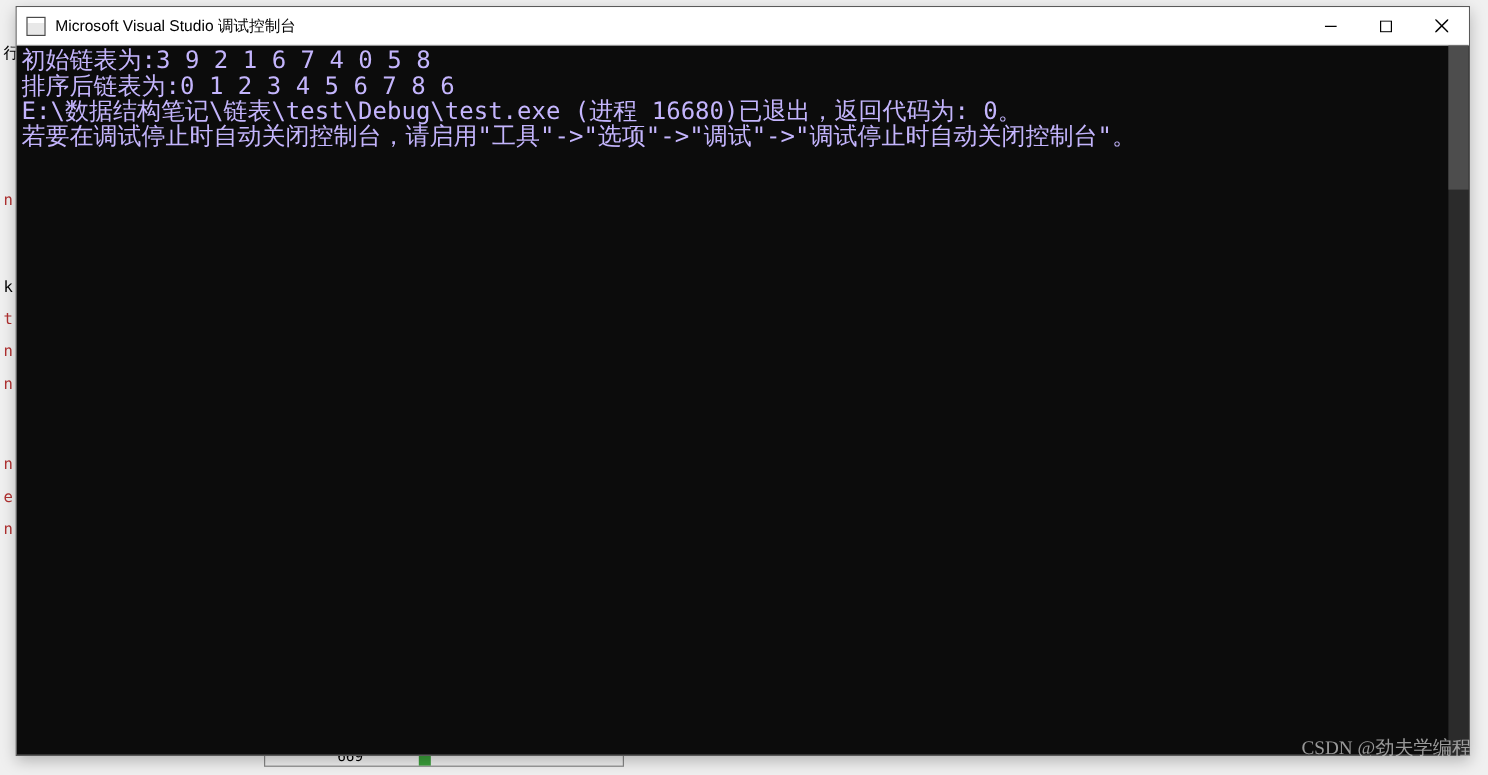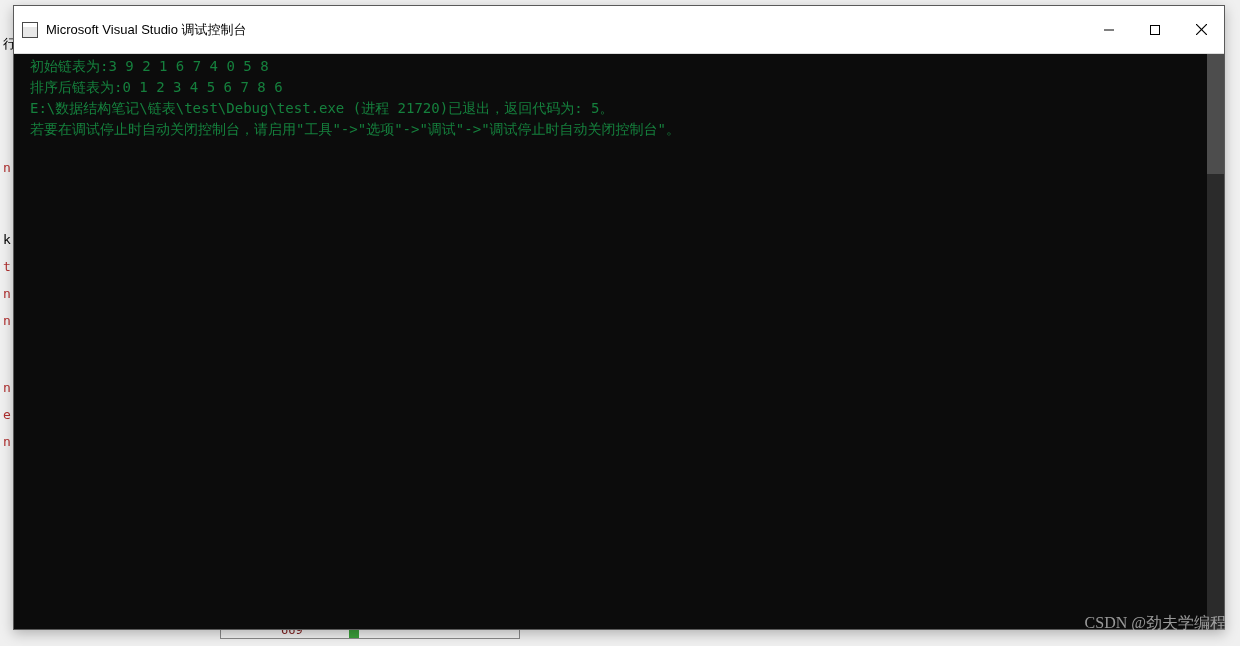--- a/index.html
+++ b/index.html
@@ -26,36 +26,36 @@
     .bg-row-border {
       position: absolute;
       bottom: 7px;
       left: 220px;
       width: 300px;
       height: 18px;
       border: 1px solid #888;
       display: flex;
       align-items: center;
     }
-    .bg-row-border .num { color: #7f1d1d; font-size: 12px; padding-left: 60px; font-family: Consolas, monospace; }
+    .bg-row-border .num { color: #000000; font-size: 12px; padding-left: 60px; font-family: Consolas, monospace; }
     .bg-row-border .mark { position: absolute; left: 128px; width: 10px; height: 16px; background: #3a9f3a; }
     .console-window {
       position: absolute;
       left: 13px;
       top: 5px;
       width: 1212px;
       height: 625px;
       background: #fff;
       border: 1px solid #5a5a5a;
       box-shadow: 0 4px 12px rgba(0,0,0,0.25);
       display: flex;
       flex-direction: column;
     }
     .titlebar {
-      height: 48px;
+      height: 32px;
       background: #fff;
       display: flex;
       align-items: center;
       padding-left: 8px;
       border-bottom: 1px solid #ddd;
     }
     .app-icon {
       width: 16px;
       height: 16px;
       border: 1.5px solid #4a4a4a;
@@ -79,25 +79,25 @@
       align-items: center;
       justify-content: center;
       font-size: 12px;
       cursor: pointer;
       color: #000;
       font-family: "Segoe UI Symbol", sans-serif;
     }
     .console-body {
       flex: 1;
       background: #0c0c0c;
-      color: #15803d;
+      color: #c4b5fd;
       font-family: NSimSun, SimSun, Consolas, monospace;
-      font-size: 14px;
+      font-size: 20px;
       line-height: 21px;
-      padding: 2px 16px;
+      padding: 2px 4px;
       white-space: pre;
       position: relative;
       overflow: hidden;
     }
     .scrollbar {
       position: absolute;
       right: 0;
       top: 0;
       width: 17px;
       height: 100%;
@@ -155,20 +155,20 @@
           </svg>
       </div>
       <div class="win-btn close">
         <svg width="11" height="11" viewBox="0 0 11 11">
             <line x1="0" y1="0" x2="11" y2="11" stroke="#000" stroke-width="1.2"></line>
             <line x1="11" y1="0" x2="0" y2="11" stroke="#000" stroke-width="1.2"></line>
           </svg>
       </div>
     </div>
   </div>
-  <div class="console-body"><div>初始链表为:3 9 2 1 6 7 4 0 5 8</div><div>排序后链表为:0 1 2 3 4 5 6 7 8 6</div><div>E:\数据结构笔记\链表\test\Debug\test.exe (进程 21720)已退出，返回代码为: 5。</div><div>若要在调试停止时自动关闭控制台，请启用"工具"-&gt;"选项"-&gt;"调试"-&gt;"调试停止时自动关闭控制台"。</div>
+  <div class="console-body"><div>初始链表为:3 9 2 1 6 7 4 0 5 8</div><div>排序后链表为:0 1 2 3 4 5 6 7 8 6</div><div>E:\数据结构笔记\链表\test\Debug\test.exe (进程 16680)已退出，返回代码为: 0。</div><div>若要在调试停止时自动关闭控制台，请启用"工具"-&gt;"选项"-&gt;"调试"-&gt;"调试停止时自动关闭控制台"。</div>
     <div class="scrollbar">
       <div class="scrollbar-thumb"></div>
     </div>
   </div>
 </div>
 
 <div class="watermark">CSDN @劲夫学编程</div>
 
 </body></html>

